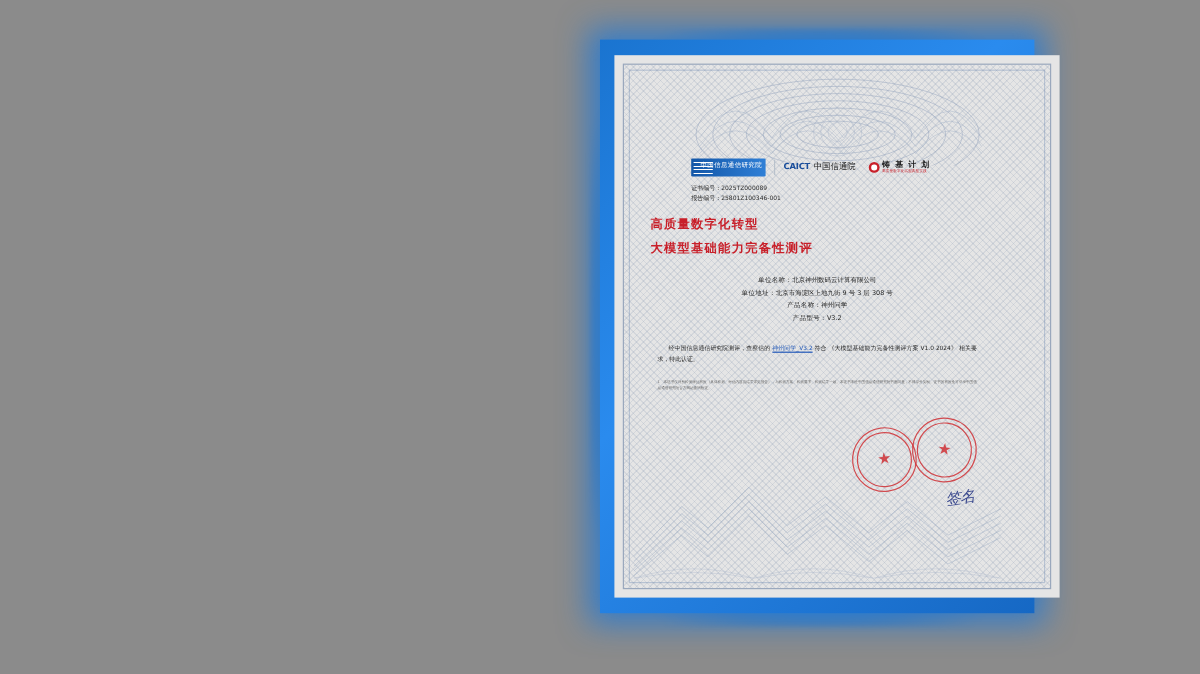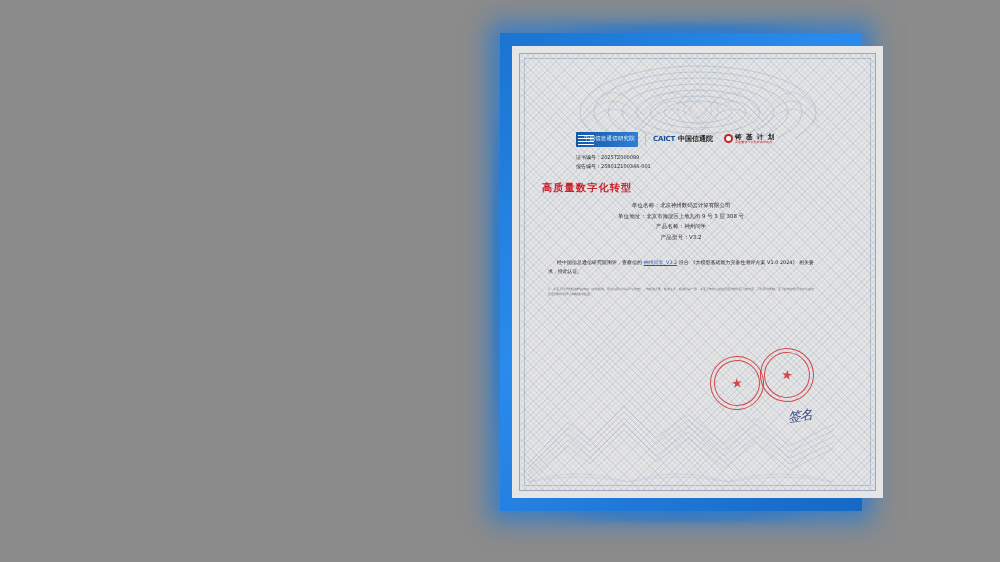--- a/index.html
+++ b/index.html
@@ -150,25 +150,25 @@
   }
   .caict-logo-txt {
     font-size: 7px;
     font-weight: 700;
     color: #1a4e9b;
     letter-spacing: -0.2px;
   }
   .caict-cn {
     font-size: 7px;
     color: #1a1a1a;
-    font-weight: 700;
+    font-weight: 400;
   }
   .zhuji-badge {
     display: flex;
-    align-items: flex-start;
+    align-items: center;
     gap: 2px;
     margin-left: 4px;
   }
   .zhuji-dot {
     width: 9px; height: 9px;
     border-radius: 50%;
     background: #c8202a;
     position: relative;
   }
   .zhuji-dot:after {
@@ -379,20 +379,21 @@
       <div class="serials">
         <div>
           <span>证书编号：</span><span>2025TZ000089</span>
         </div>
         <div>
           <span>报告编号：</span><span>25801Z100346-001</span>
         </div>
       </div>
 
       <div class="title-main">高质量数字化转型</div>
+      <div class="title-sub">大模型基础能力完备性测评</div>
 
       <div class="fields">
         <div>
           <span class="field-label">单位名称：</span><span>北京神州数码云计算有限公司</span>
         </div>
         <div>
           <span class="field-label">单位地址：</span><span>北京市海淀区上地九街 9 号 3 层 308 号</span>
         </div>
         <div>
           <span class="field-label">产品名称：</span><span>神州问学</span>

